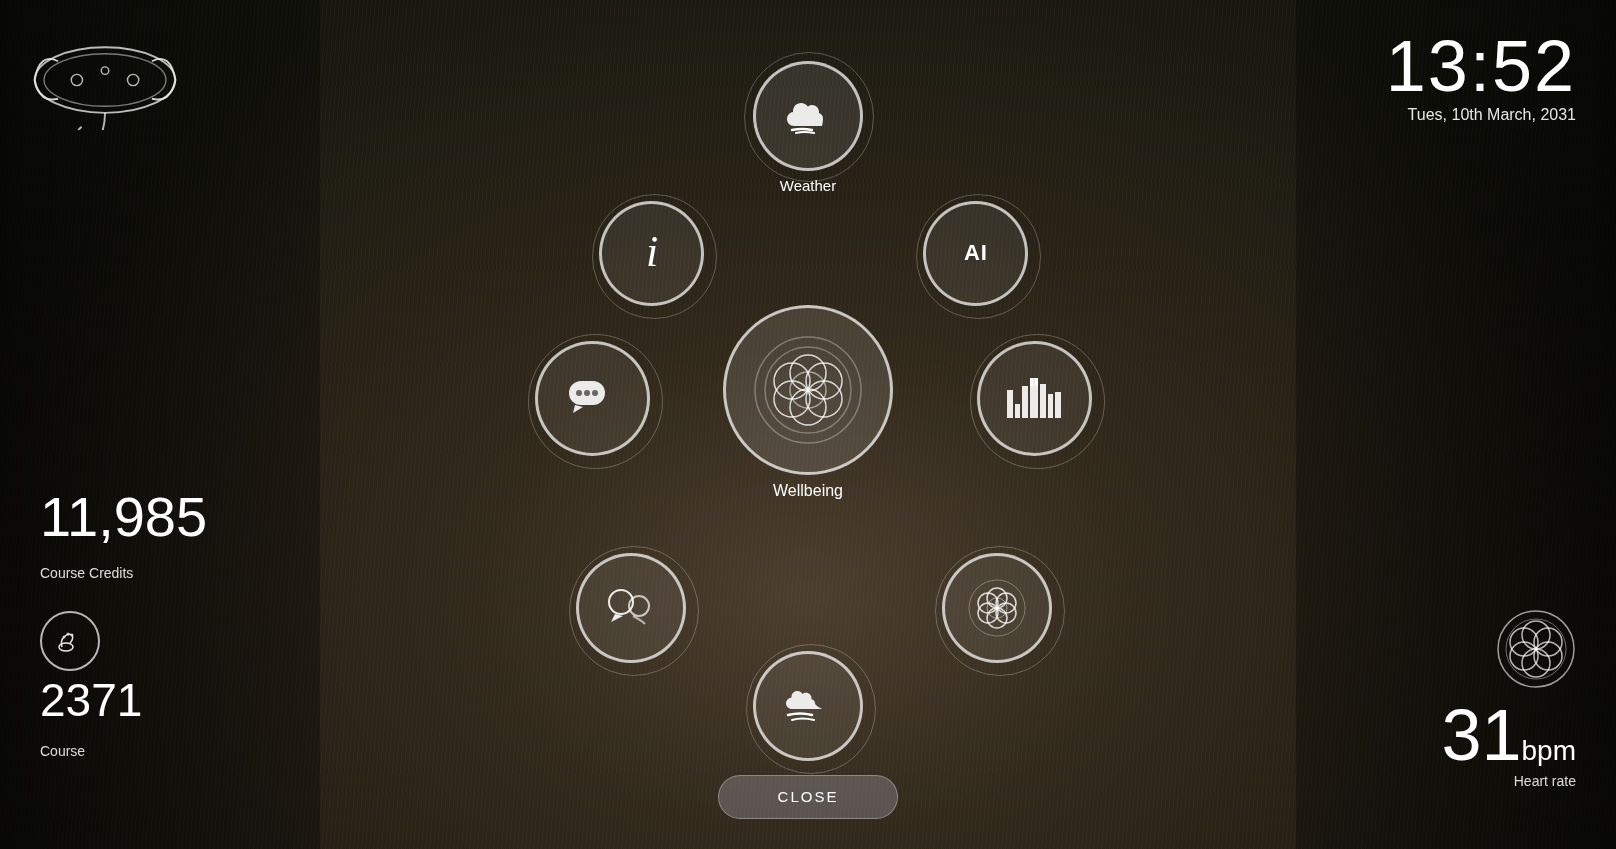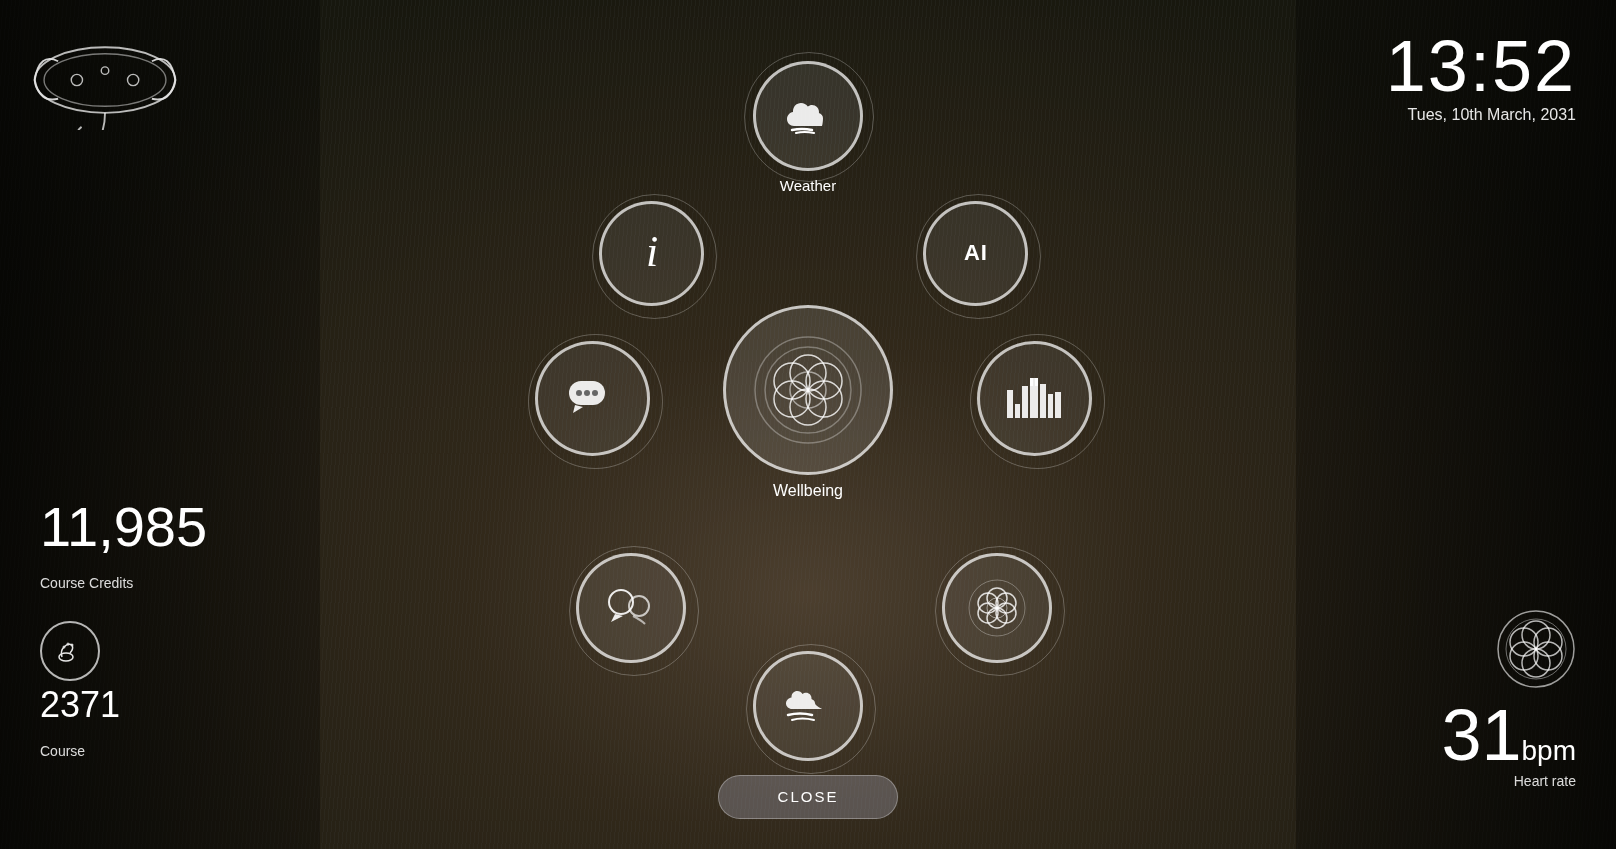--- a/index.html
+++ b/index.html
@@ -431,21 +431,21 @@
       <div class="steps-icon">
         <svg width="32" height="32" viewBox="0 0 32 32" fill="white" opacity="0.9">
 
           <ellipse cx="12" cy="22" rx="7" ry="4" fill="none" stroke="white" stroke-width="1.5"></ellipse>
           <path d="M8 22 Q6 16 10 12 Q14 8 18 10 Q20 14 16 18" stroke="white" stroke-width="1.5" fill="none"></path>
           <circle cx="10" cy="12" r="1.5" fill="white" opacity="0.8"></circle>
           <circle cx="14" cy="9" r="1.5" fill="white" opacity="0.8"></circle>
           <circle cx="18" cy="10" r="1.5" fill="white" opacity="0.8"></circle>
         </svg>
       </div>
-      <div class="stat-value" style="font-size:36px;">2371</div>
+      <div class="stat-value" style="font-size:46px;">2371</div>
       <div class="stat-label">Course</div>
     </div>
   </div>
 
   <div class="menu-wrap">
 
     <div class="menu-circle circle-weather" style="position:absolute; left:50%; top:0%; transform:translateX(-50%);">
       <div class="double-ring" style="width:130px;height:130px;top:-12px;left:-12px;"></div>
       <svg width="48" height="36" viewBox="0 0 48 36" fill="white">
         <path d="M38 28H10C6 28 3 25 3 21C3 17.5 5.5 14.5 9 14C9 13.7 9 13.3 9 13C9 8.6 12.6 5 17 5C19.8 5 22.3 6.4 23.8 8.6C25 7.6 26.5 7 28 7C31.9 7 35 10.1 35 14C35 14.3 35 14.7 34.9 15C37.2 15.7 39 17.7 39 20C39 24 38.2 28 38 28Z" fill="white" opacity="0.9"></path>

